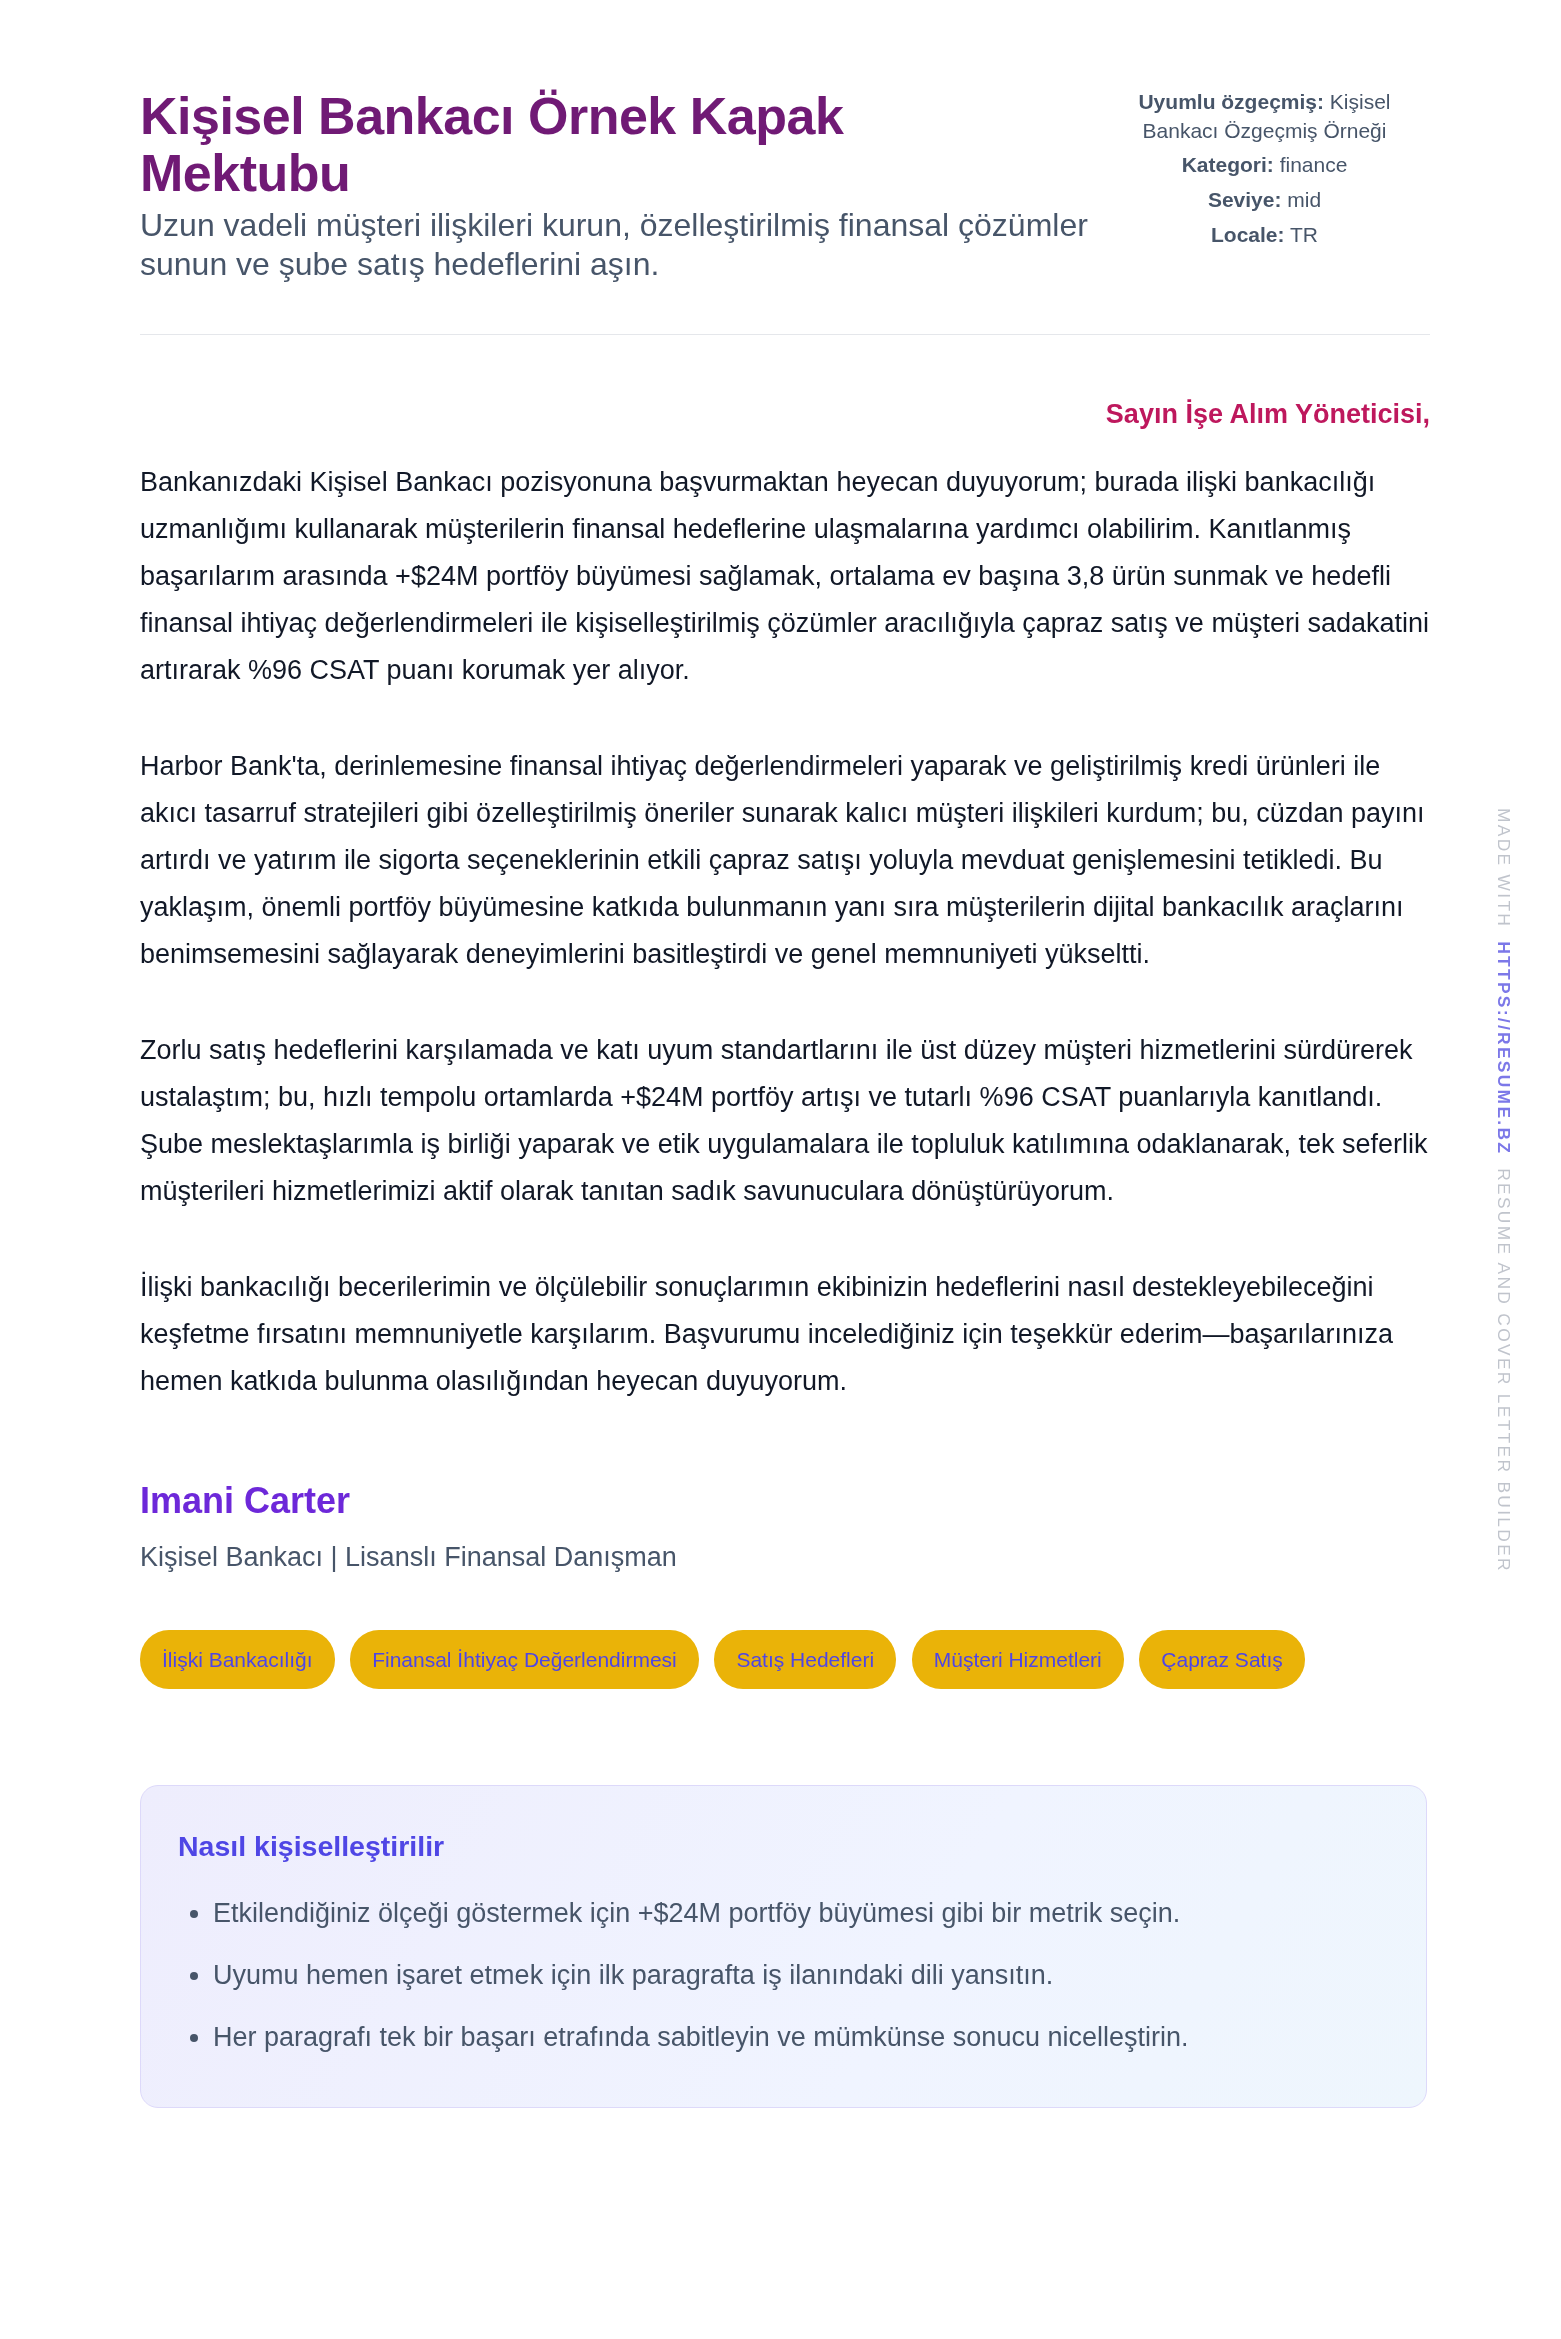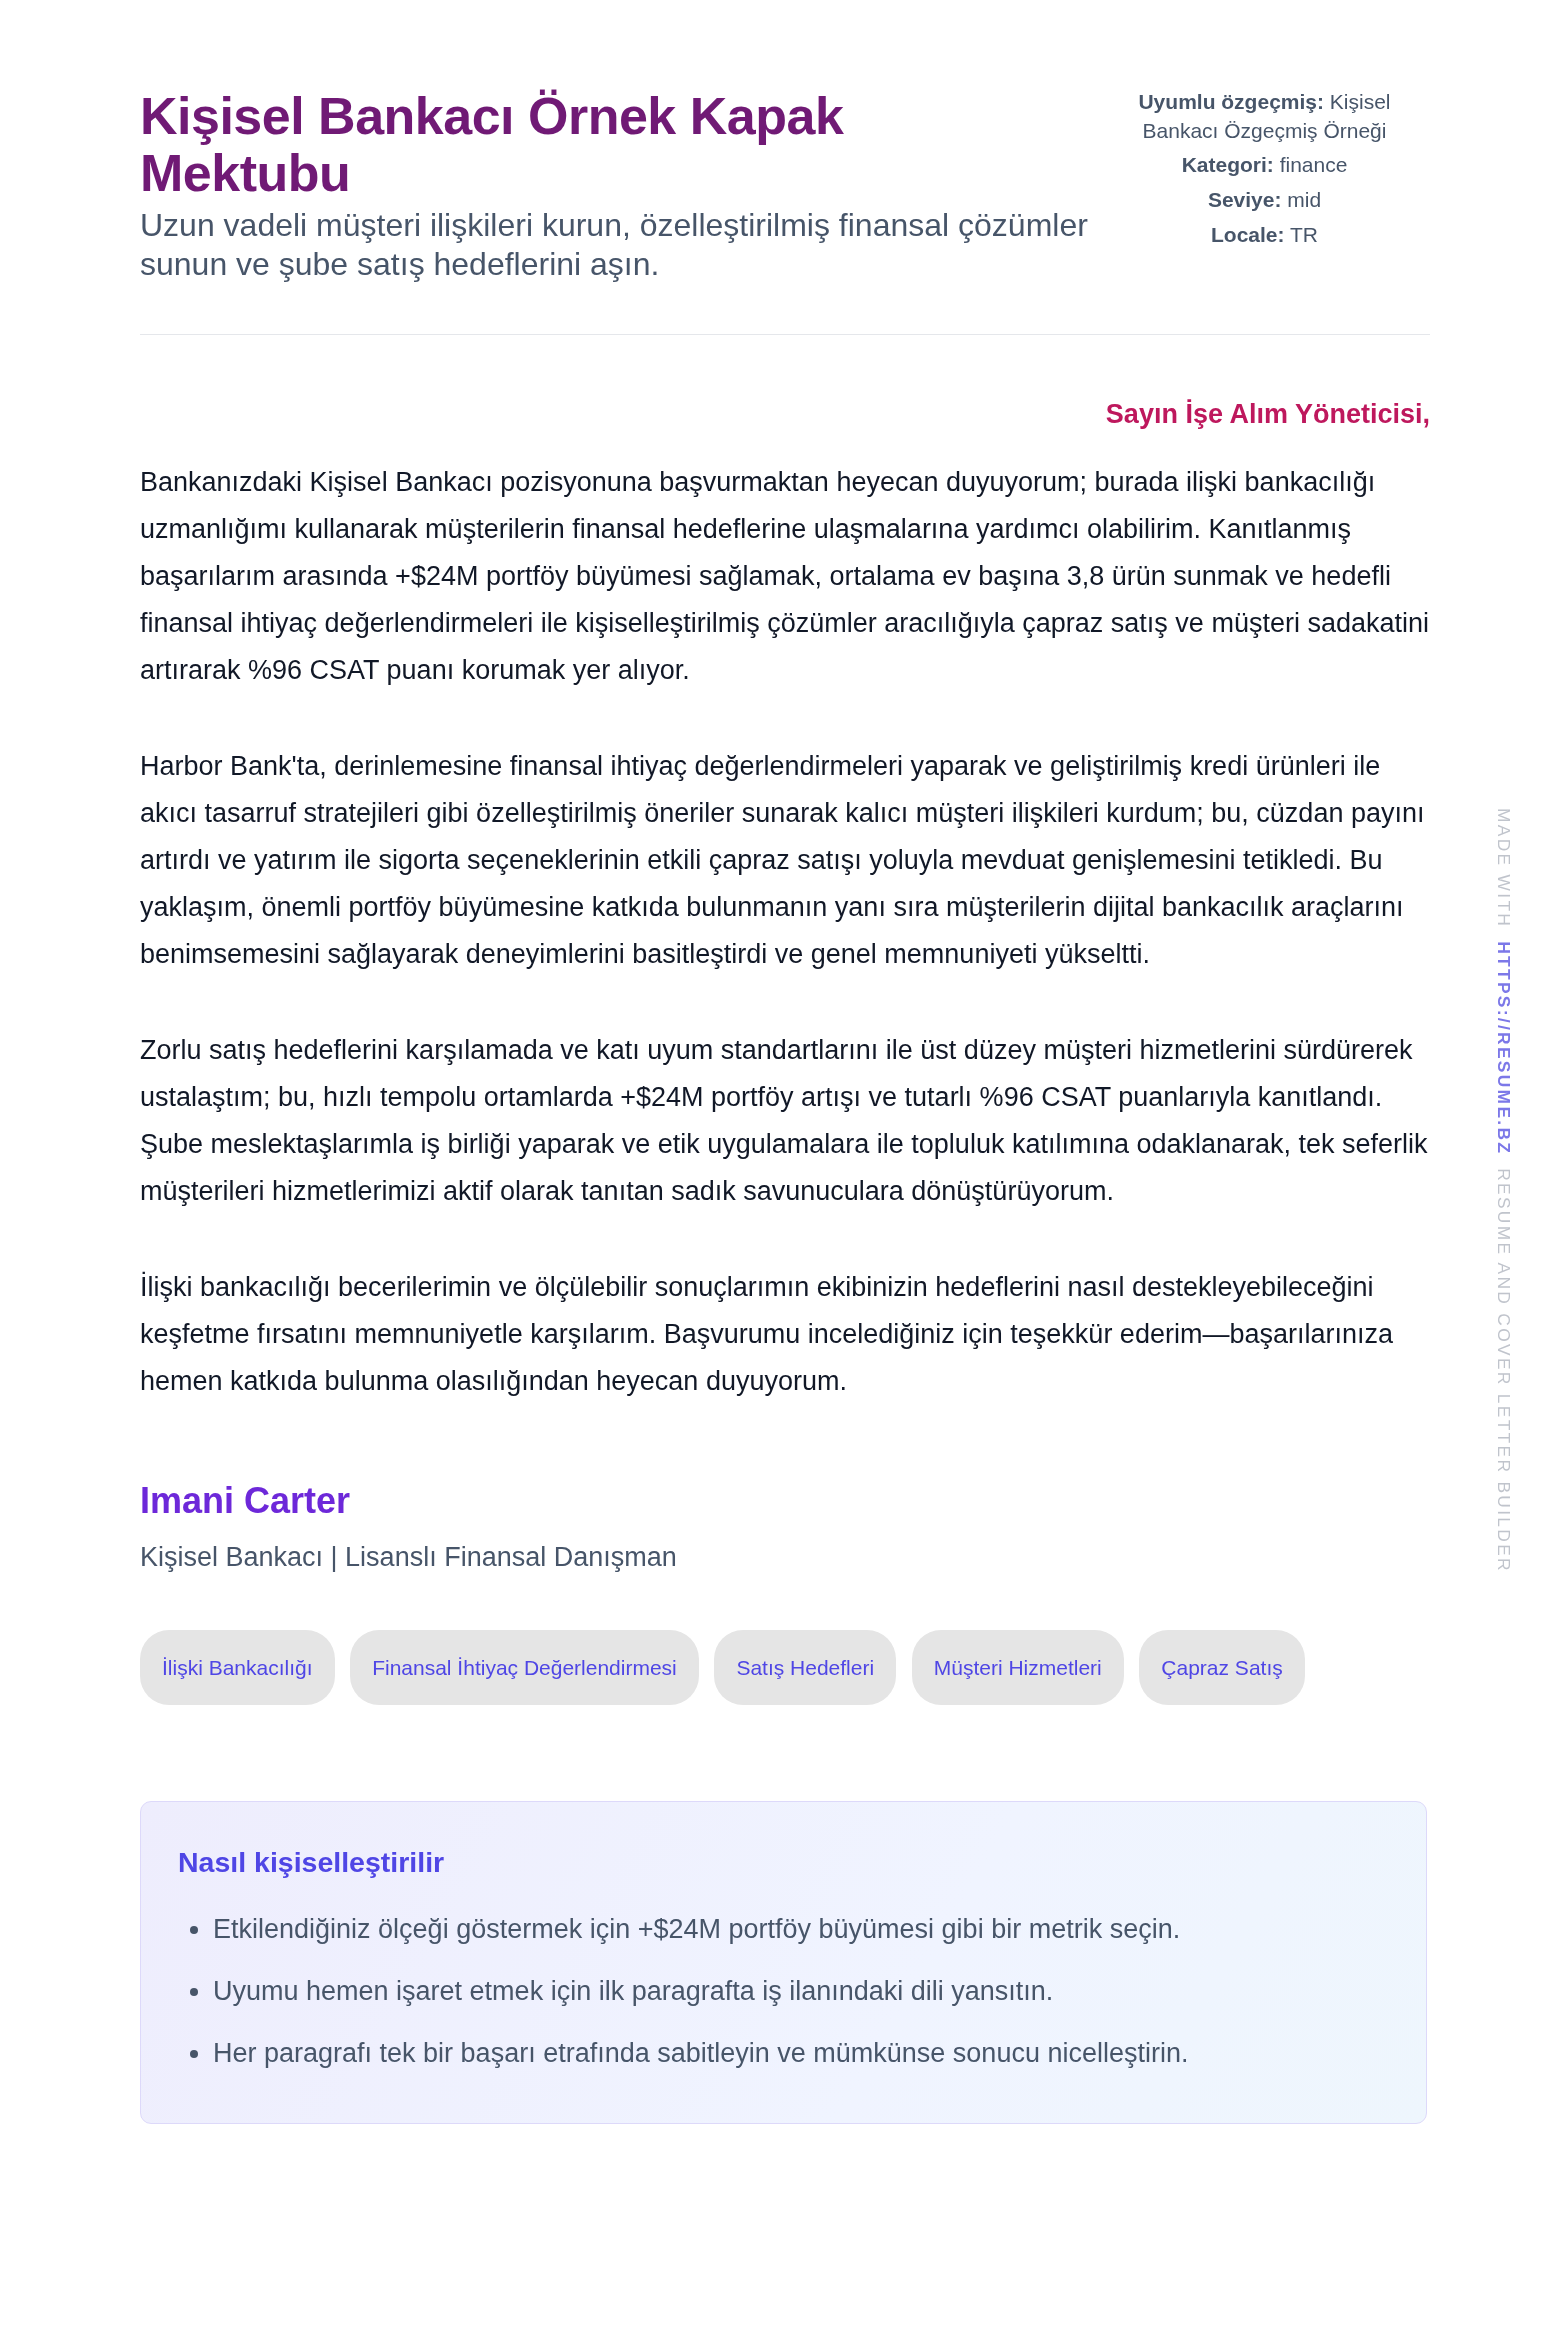--- a/index.html
+++ b/index.html
@@ -11,22 +11,22 @@
     .subtitle { margin: 3.7px 0 0 0; width: 964px; font-size: 32px; line-height: 39px; font-weight: 400; color: #475569; }
     .meta { position: absolute; right: 0; top: 0; width: 331px; text-align: right; font-size: 21px; line-height: 28.5px; color: #475569; }
     .meta .row { margin-bottom: 6.4px; text-align: center; }
     .meta b { color: #475569; font-weight: 700; }
     .salutation { margin-top: 64px; font-size: 27px; font-weight: 700; color: #be185d; text-align: right; }
     .para { margin: 29px 0 0 0; font-size: 27px; line-height: 47px; color: #111827; width: 1290px; }
     .para + .para { margin-top: 49px; }
     .sig-name { margin-top: 75px; font-size: 36px; font-weight: 700; color: #6d28d9; }
     .sig-title { margin-top: 20px; font-size: 27px; color: #475569; }
     .tags { margin-top: 57px; display: flex; gap: 15.6px; flex-wrap: wrap; }
-    .tag { background: #e5e5e5; color: #4f46e5; border-radius: 29px; padding: 8px 22px; height: 59px; line-height: 59px; font-size: 21px; }
-    .tips { margin-top: 96px; width: 1287px; border: 1.8px solid #ddd9fa; border-radius: 11px;
+    .tag { background: #eab308; color: #4f46e5; border-radius: 29px; padding: 0 22px; height: 59px; line-height: 59px; font-size: 21px; }
+    .tips { margin-top: 96px; width: 1287px; border: 1.8px solid #ddd9fa; border-radius: 18px;
       background: linear-gradient(120deg, #eeedfd 0%, #f0f4ff 60%, #eef6fd 100%); padding: 44px 37px 50px 37px; box-sizing: border-box; height: 323px; }
     .tips h3 { margin: 0 0 35px 0; font-size: 28.5px; color: #4f46e5; font-weight: 700; }
     .tips ul { margin: 0; padding: 0 0 0 35px; }
     .tips li { font-size: 27px; line-height: 31px; color: #475569; margin-bottom: 31px; }
     .side { position: absolute; left: 1490px; top: 808px; width: 27.5px; height: 753px; }
     .side-inner { position: absolute; left: 0; top: 0; transform-origin: 0 0; transform: translate(24px, 0) rotate(90deg);
       white-space: nowrap; font-size: 17.4px; letter-spacing: 2.3px; color: #c0c4cc; font-weight: 400; }
     .side-inner .link { color: #7c78e8; font-weight: 700; margin: 0 13px; }
   </style>
 </head>

